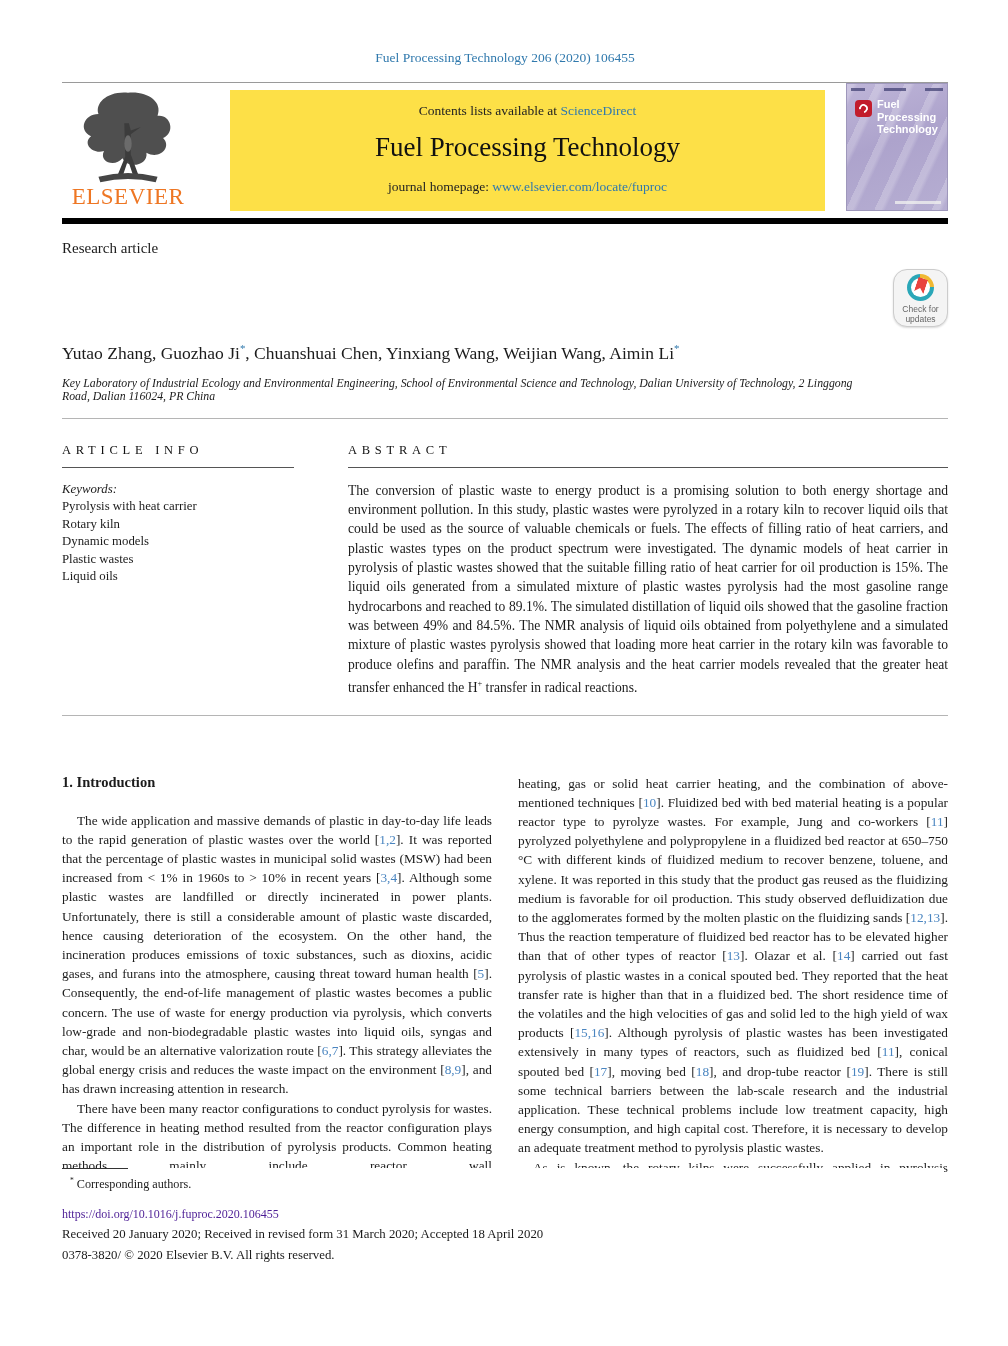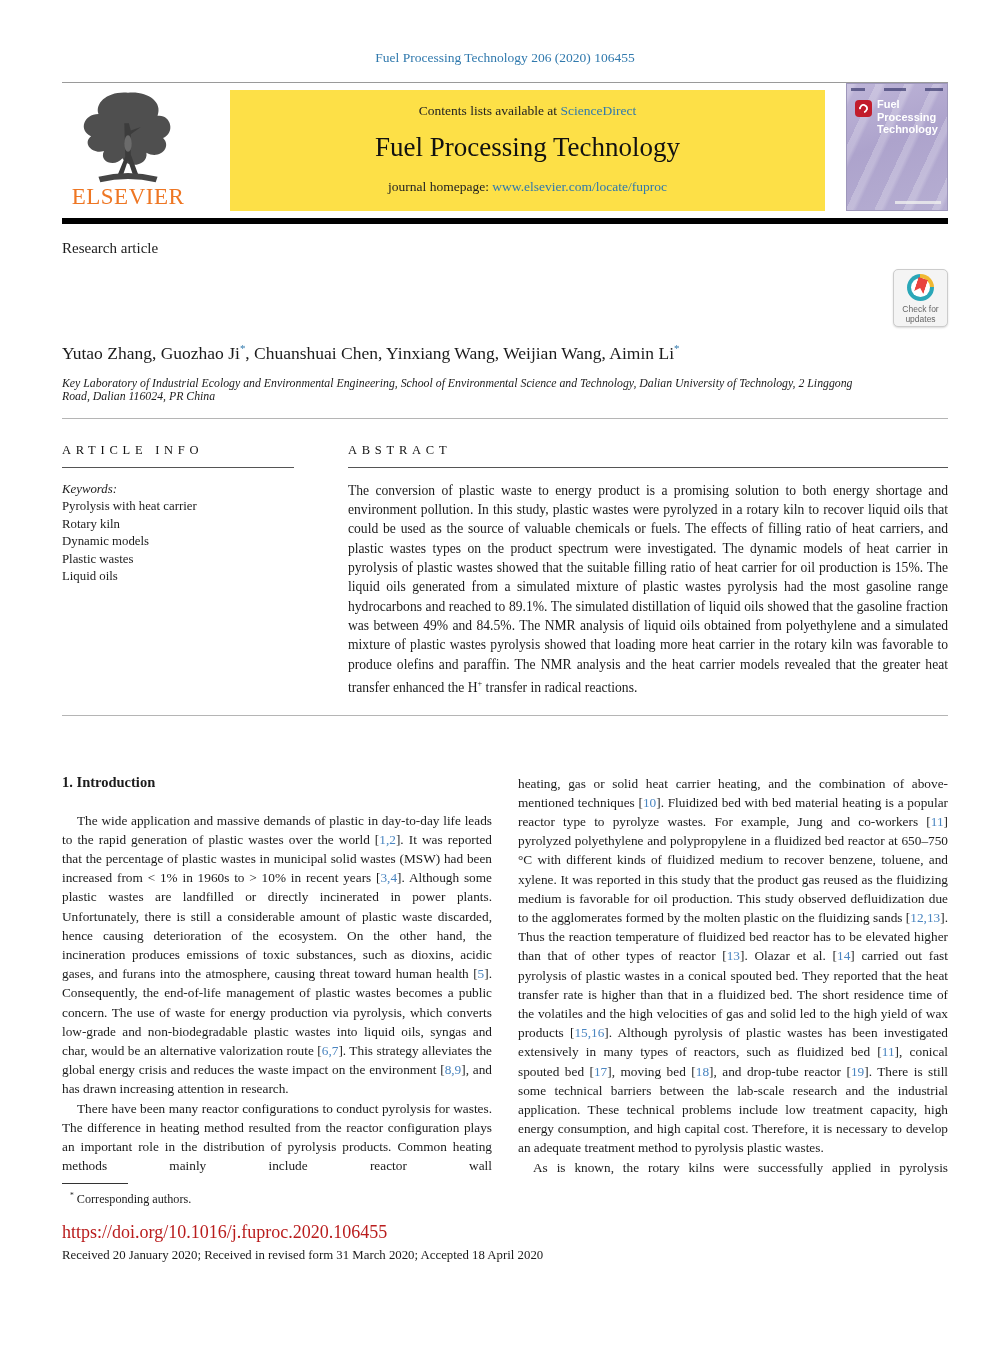--- a/index.html
+++ b/index.html
@@ -43,21 +43,21 @@
   .cover-botline { position:absolute; bottom:6px; right:6px; width:46px; height:3px; background:#efefef; opacity:.8; }
 
   .black-bar { height:6px; background:#000; margin-top:7px; }
 
   .article-type { font-size:15px; margin-top:16px; }
 
   .title-row { display:flex; margin-top:8px; }
   h1.title { margin:0; font-weight:normal; font-size:26.5px; line-height:34px; width:795px; letter-spacing:-0.2px; }
   .check-badge {
     margin-left:auto; width:55px; height:58px; background:#f4f4f4;
-    border:1px solid #cccccc; border-radius:5px; text-align:center; padding-top:4px;
+    border:1px solid #cccccc; border-radius:14px; text-align:center; padding-top:4px;
     box-shadow:0 1px 2px rgba(0,0,0,0.15); cursor:pointer; align-self:flex-start; margin-top:4px;
   }
   .check-circle { width:27px; height:27px; margin:0 auto; border-radius:50%;
     background:conic-gradient(#f0b832 0 25%, #2aa7b8 25% 100%); position:relative; }
   .check-circle::before { content:""; position:absolute; inset:4px; background:#fff; border-radius:50%; }
   .check-mark { position:absolute; left:9px; top:4px; width:10px; height:15px; background:#e8433e;
     clip-path:polygon(0 0,100% 0,100% 100%,50% 68%,0 100%); transform:rotate(18deg); }
   .check-text { font-size:8.5px; line-height:9.5px; color:#666; font-family:"Liberation Sans",sans-serif; margin-top:4px; }
 
   .authors { font-size:17.5px; margin-top:15px; }
@@ -83,21 +83,21 @@
   p.body-p { font-size:13.3px; line-height:19.2px; text-align:justify; margin:0; text-indent:15px; }
   p.body-p.noindent { text-indent:0; }
   p.body-p.cont { text-align-last:justify; }
 
   
   .bottom-block { position:absolute; left:62px; right:64px; bottom:82px; background:#fff; }
   .foot-rule { width:66px; border-bottom:1px solid #333; margin-bottom:7px; }
   .foot-line { font-size:12.2px; padding-left:8px; }
   .foot-emails { font-size:12.2px; margin-top:4px; padding-left:16px; }
   .em-label { font-style:italic; }
-  .doi-line { font-size:18px; margin-top:15px; color:#b91c1c; }
+  .doi-line { font-size:12px; margin-top:15px; color:#4c1d95; }
   .meta-line { font-size:12.8px; margin-top:4px; line-height:17px; }
 </style>
 </head>
 <body>
 
 <div class="page">
   <div class="inner">
 
     <div class="citation">Fuel Processing Technology 206 (2020) 106455</div>
     <div class="top-rule"></div>
@@ -185,14 +185,15 @@
       </div>
     </div>
 
   </div>
 
   <div class="bottom-block">
     <div class="foot-rule"></div>
     <div class="foot-line"><span class="sup">*</span><span> Corresponding authors.</span></div>
     <div class="doi-line">https://doi.org/10.1016/j.fuproc.2020.106455</div>
     <div class="meta-line">Received 20 January 2020; Received in revised form 31 March 2020; Accepted 18 April 2020</div>
+    <div class="meta-line">0378-3820/ © 2020 Elsevier B.V. All rights reserved.</div>
   </div>
 </div>
 
 </body></html>

